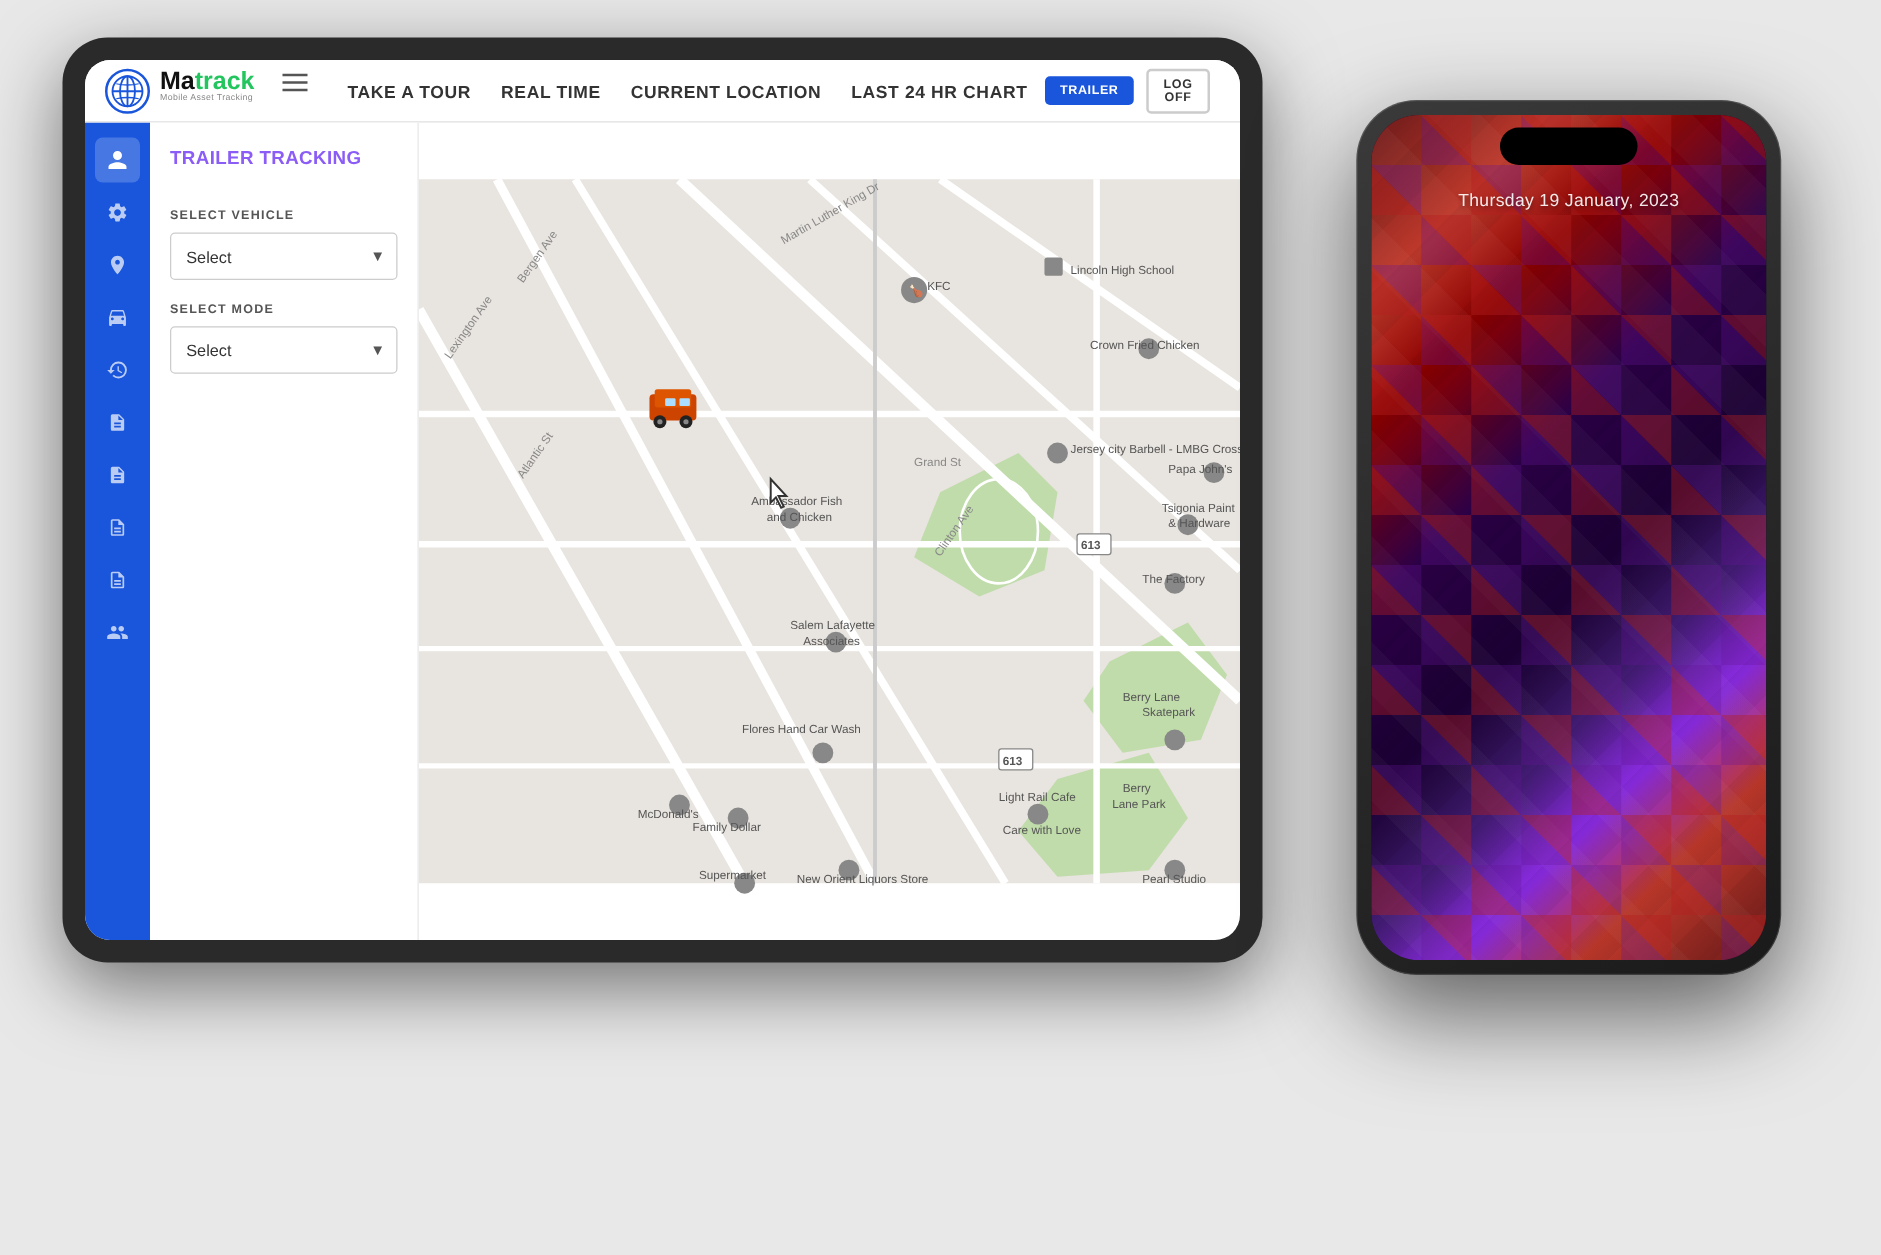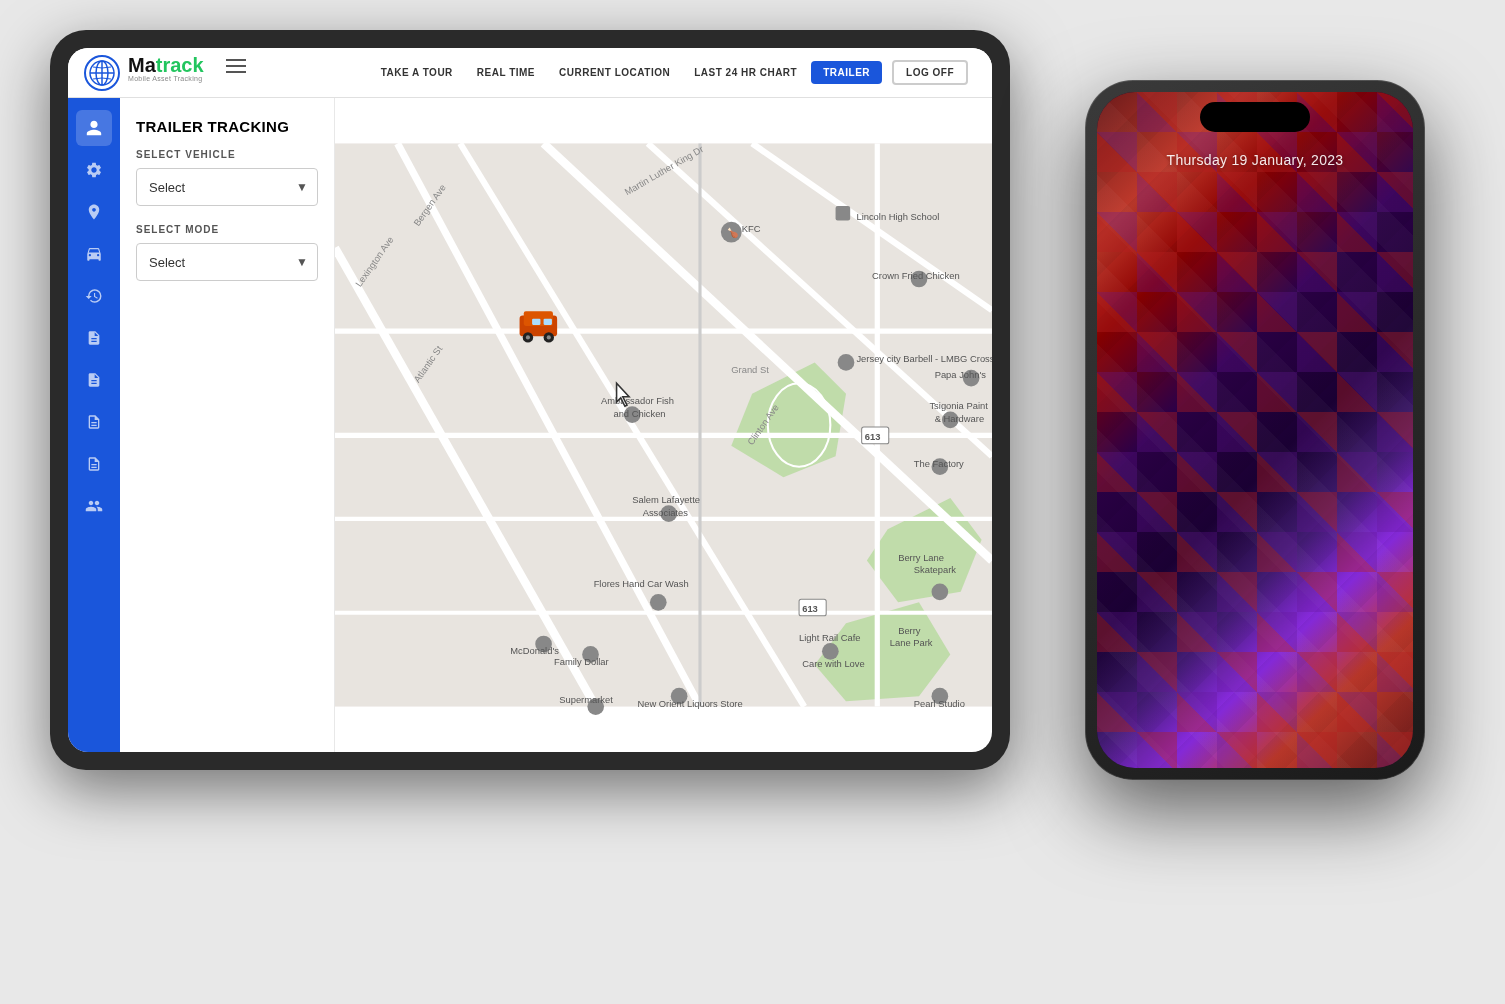--- a/index.html
+++ b/index.html
@@ -83,21 +83,21 @@
       background: #555;
     }
     .nav-links {
       display: flex;
       align-items: center;
       gap: 4px;
       margin-left: auto;
       margin-right: 8px;
     }
     .nav-link {
-      font-size: 10px;
+      font-size: 14px;
       font-weight: 600;
       color: #333;
       padding: 6px 10px;
       cursor: pointer;
       letter-spacing: 0.5px;
       text-transform: uppercase;
       white-space: nowrap;
     }
     .nav-btn-support {
       background: #1a56db;
@@ -161,22 +161,22 @@
     .left-panel {
       width: 215px;
       background: #fff;
       padding: 20px 16px;
       border-right: 1px solid #e8e8e8;
       flex-shrink: 0;
     }
     .panel-title {
       font-size: 15px;
       font-weight: 700;
-      color: #000000;
-      margin-bottom: 14px;
+      color: #8b5cf6;
+      margin-bottom: 32px;
       letter-spacing: 0.3px;
     }
     .field-label {
       font-size: 10px;
       font-weight: 700;
       color: #555;
       letter-spacing: 1px;
       margin-bottom: 8px;
       text-transform: uppercase;
     }

